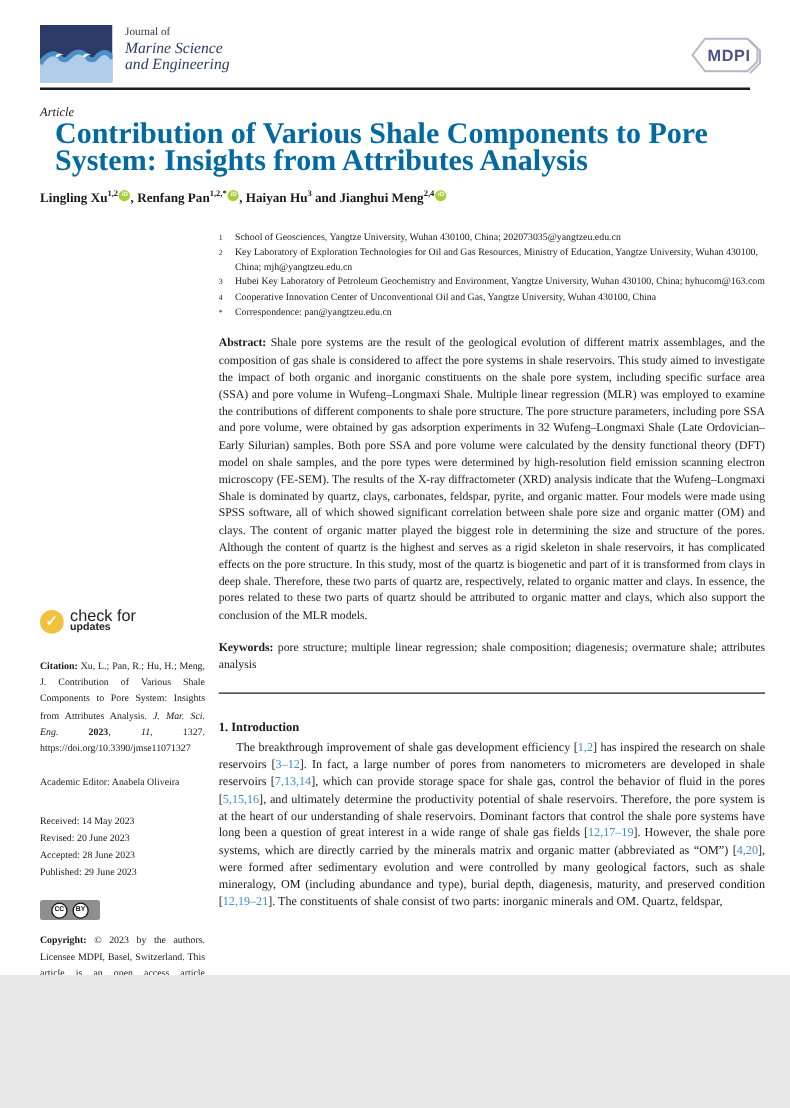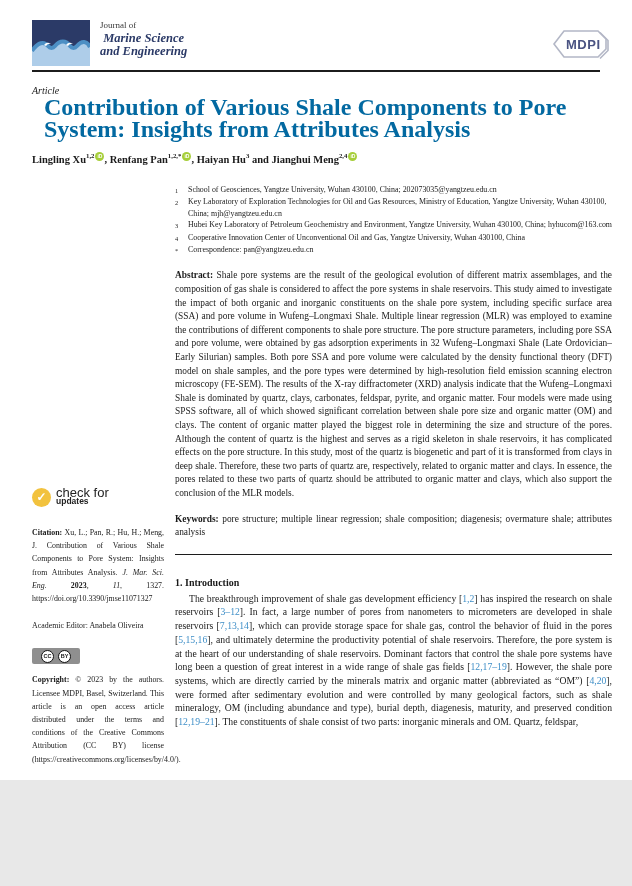--- a/index.html
+++ b/index.html
@@ -6,21 +6,21 @@
   .page{
     position:relative;width:632px;height:780px;background:#ffffff;
     font-family:"Liberation Serif",serif;color:#1a1a1a;overflow:hidden;
     margin:0 auto;
   }
   
   .brand{position:absolute;top:20px;left:32px;right:20px;height:48px;}
   .logo-box{position:absolute;left:0;top:0;width:58px;height:46px;}
   .journal-name{position:absolute;left:68px;top:1px;line-height:1;}
   .journal-kicker{font-size:9px;color:#3a3a3a;display:block;margin-bottom:2px;}
-  .journal-title-line{font-size:12.5px;font-weight:bold;font-style:italic;color:#2b3a67;display:block;line-height:13px;text-align:center;}
+  .journal-title-line{font-size:12.5px;font-weight:normal;font-style:italic;color:#2b3a67;display:block;line-height:13px;}
   .mdpi-logo{position:absolute;right:0;top:6px;width:72px;height:36px;}
   .header-rule{position:absolute;top:70px;left:32px;width:568px;height:2px;background:#1c1c1c;}
   
   .article-type{position:absolute;top:85px;left:32px;font-style:italic;font-size:10px;}
   .title{position:absolute;top:97px;left:44px;width:540px;margin:0;font-size:24px;line-height:21.5px;font-weight:bold;color:#0369a1;}
   .authors{position:absolute;top:152px;left:32px;width:568px;font-size:10.5px;font-weight:bold;}
   .authors sup{font-size:6.8px;font-weight:bold;}
   .orcid{display:inline-block;width:9px;height:9px;border-radius:50%;background:#a6ce39;color:#fff;
     font-family:"Liberation Sans",sans-serif;font-size:5px;font-weight:bold;text-align:center;line-height:9px;
     vertical-align:super;margin-left:1px;}
@@ -136,20 +136,26 @@
       <div class="check-text">
         <span class="check-line1">check for</span>
         <span class="check-line2">updates</span>
       </div>
     </div>
 
     <div class="citation-block"><b>Citation:</b><span> Xu, L.; Pan, R.; Hu, H.; Meng, J. Contribution of Various Shale Components to Pore System: Insights from Attributes Analysis. </span><i>J. Mar. Sci. Eng. </i><b>2023</b><i>, 11</i><span>, 1327. </span><span>https://doi.org/10.3390/jmse11071327</span></div>
 
     <div class="academic-editor"><span>Academic Editor:</span><span> Anabela Oliveira</span></div>
 
+    <div class="dates">
+      <span class="date-row"><span>Received:</span><span> 14 May 2023</span></span>
+      <span class="date-row"><span>Revised:</span><span> 20 June 2023</span></span>
+      <span class="date-row"><span>Accepted:</span><span> 28 June 2023</span></span>
+      <span class="date-row"><span>Published:</span><span> 29 June 2023</span></span>
+    </div>
 
     <div class="cc-badge">
       <div class="cc-circle">CC</div>
       <div class="cc-circle">BY</div>
     </div>
 
     <div class="copyright-block"><b>Copyright:</b><span> © 2023 by the authors. Licensee MDPI, Basel, Switzerland. This article is an open access article distributed under the terms and conditions of the Creative Commons Attribution (CC BY) license (https://creativecommons.org/licenses/by/4.0/).</span></div>
   </aside>
 
   <div class="footer">

